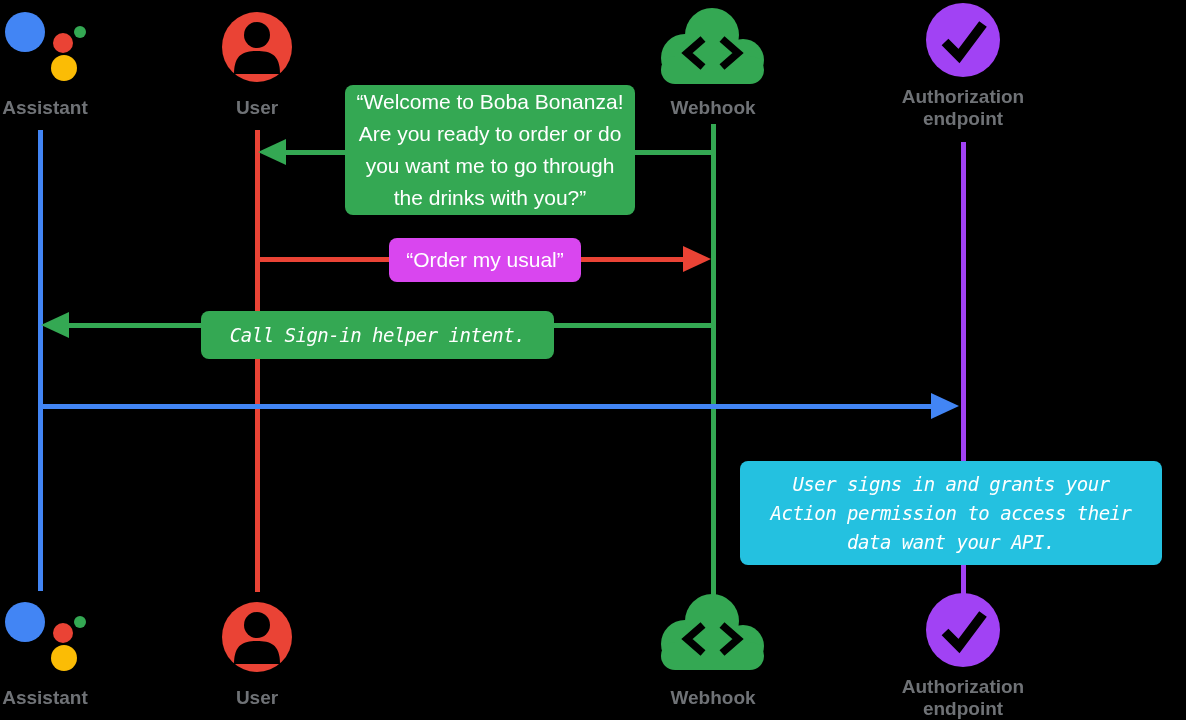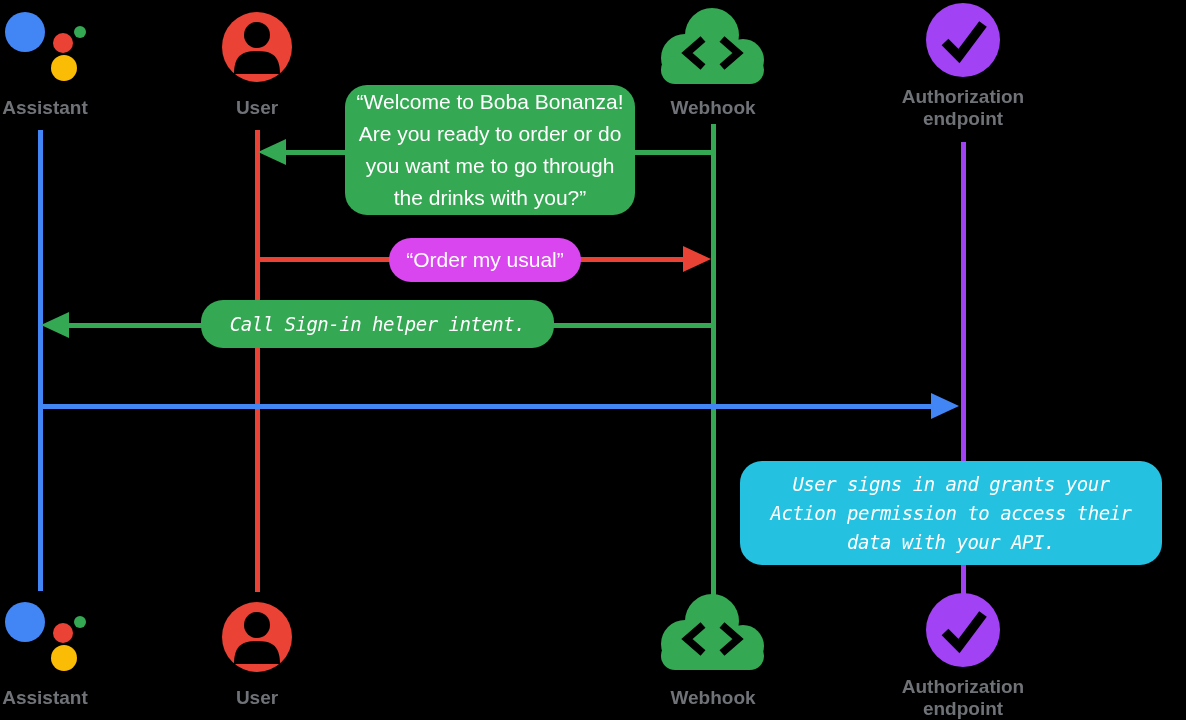--- a/index.html
+++ b/index.html
@@ -5,21 +5,21 @@
   html,body{margin:0;padding:0;background:#000;}
   .canvas{
     position:relative;width:1186px;height:720px;background:#000000;
     font-family:"Liberation Sans",sans-serif;overflow:hidden;
   }
   .lane{position:absolute;width:5px;z-index:1;}
   .arrow-line{position:absolute;height:5px;z-index:2;}
   .arrow-head{position:absolute;width:0;height:0;border-top:13px solid transparent;border-bottom:13px solid transparent;z-index:2;}
   .bubble{
     position:absolute;z-index:3;color:#ffffff;display:flex;align-items:center;justify-content:center;
-    text-align:center;white-space:pre-line;border-radius:22px;
+    text-align:center;white-space:pre-line;border-radius:8px;
   }
   .bubble.sans{font-size:21px;line-height:32px;}
   .bubble.mono{font-family:"DejaVu Sans Mono",monospace;font-style:italic;font-size:19px;line-height:29px;letter-spacing:-0.5px;}
   .actor-label{
     position:absolute;z-index:4;color:#6f7276;font-weight:700;font-size:19px;
     text-align:center;line-height:21.5px;white-space:pre-line;
   }
   .icon{position:absolute;z-index:4;}
 </style>
 </head>
@@ -42,24 +42,24 @@
   <div class="arrow-head" style="left:41px;top:312px;border-right:28px solid #34A853;"></div>
 
   <div class="arrow-line" style="left:40px;top:404px;width:895px;background:#4285F4;"></div>
   <div class="arrow-head" style="left:931px;top:393px;border-left:28px solid #4285F4;"></div>
 
   <div class="bubble sans" style="left:345px;top:85px;width:290px;height:130px;background:#34A853;">“Welcome to Boba Bonanza!
 Are you ready to order or do
 you want me to go through
 the drinks with you?”</div>
   <div class="bubble sans" style="left:389px;top:238px;width:192px;height:44px;background:#d946ef;">“Order my usual”</div>
-  <div class="bubble mono" style="left:201px;top:300px;width:353px;height:48px;background:#34A853;">Call Sign-in helper intent.</div>
+  <div class="bubble mono" style="left:201px;top:311px;width:353px;height:48px;background:#34A853;">Call Sign-in helper intent.</div>
   <div class="bubble mono" style="left:740px;top:461px;width:422px;height:104px;background:#24C1E0;">User signs in and grants your
 Action permission to access their
-data with your API.</div>
+data want your API.</div>
 
   <svg class="icon" style="left:2px;top:6px;" width="95" height="85" viewBox="0 0 95 85">
     <circle cx="23" cy="26" r="20" fill="#4285F4"></circle>
     <circle cx="61" cy="37" r="10" fill="#EA4335"></circle>
     <circle cx="78" cy="26" r="6" fill="#34A853"></circle>
     <circle cx="62" cy="62" r="13" fill="#FBBC05"></circle>
   </svg>
   <svg class="icon" style="left:222px;top:12px;" width="70" height="70" viewBox="0 0 70 70">
     <circle cx="35" cy="35" r="35" fill="#EA4335"></circle>
     <circle cx="35" cy="23" r="13" fill="#000"></circle>

